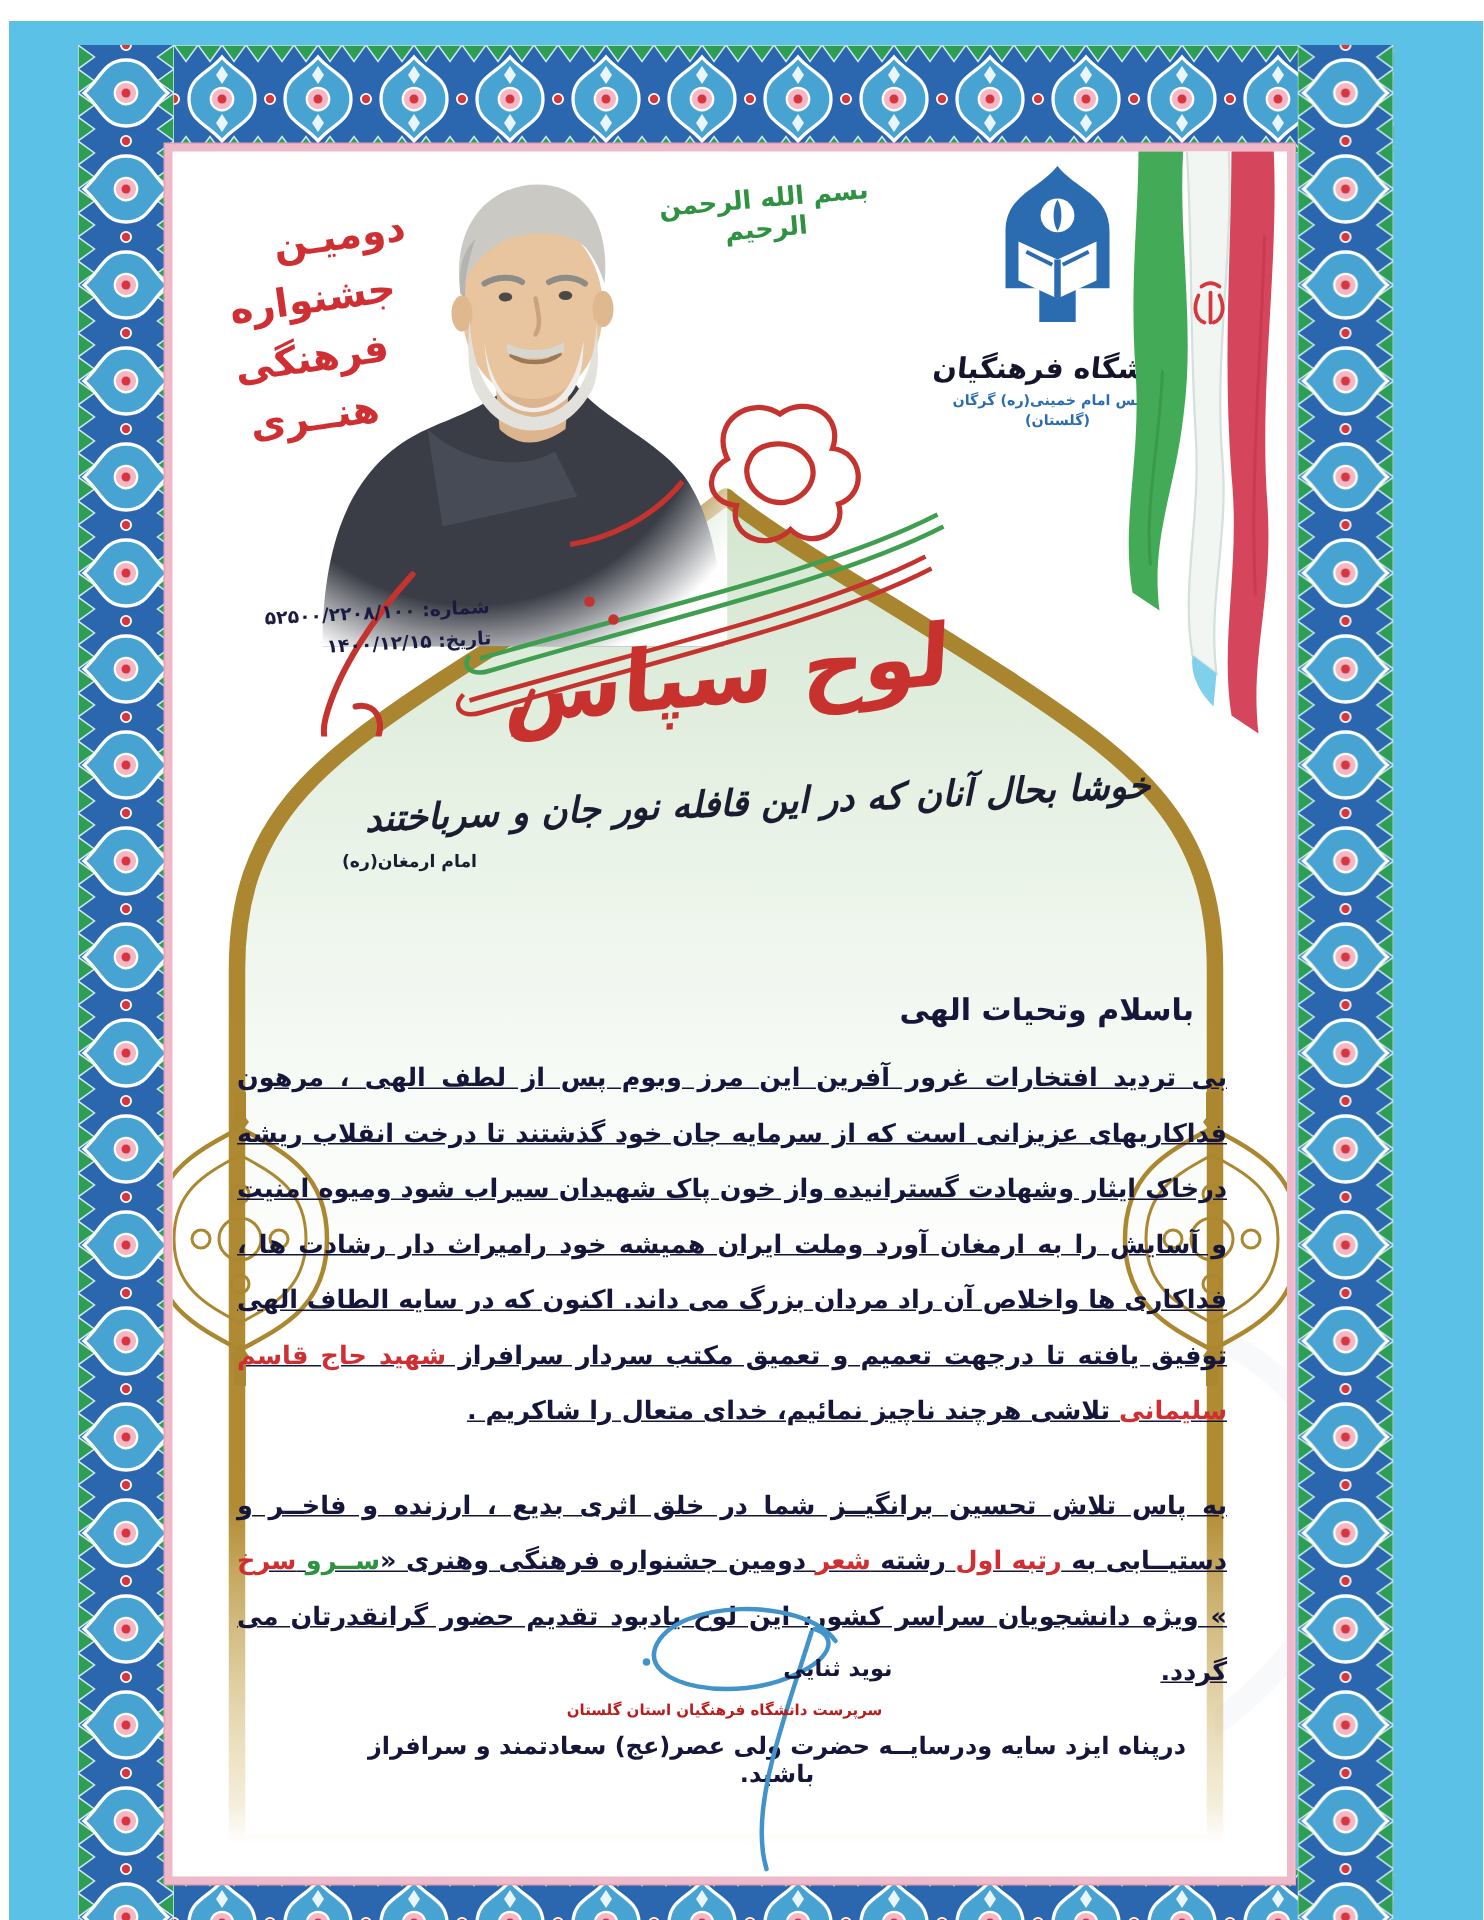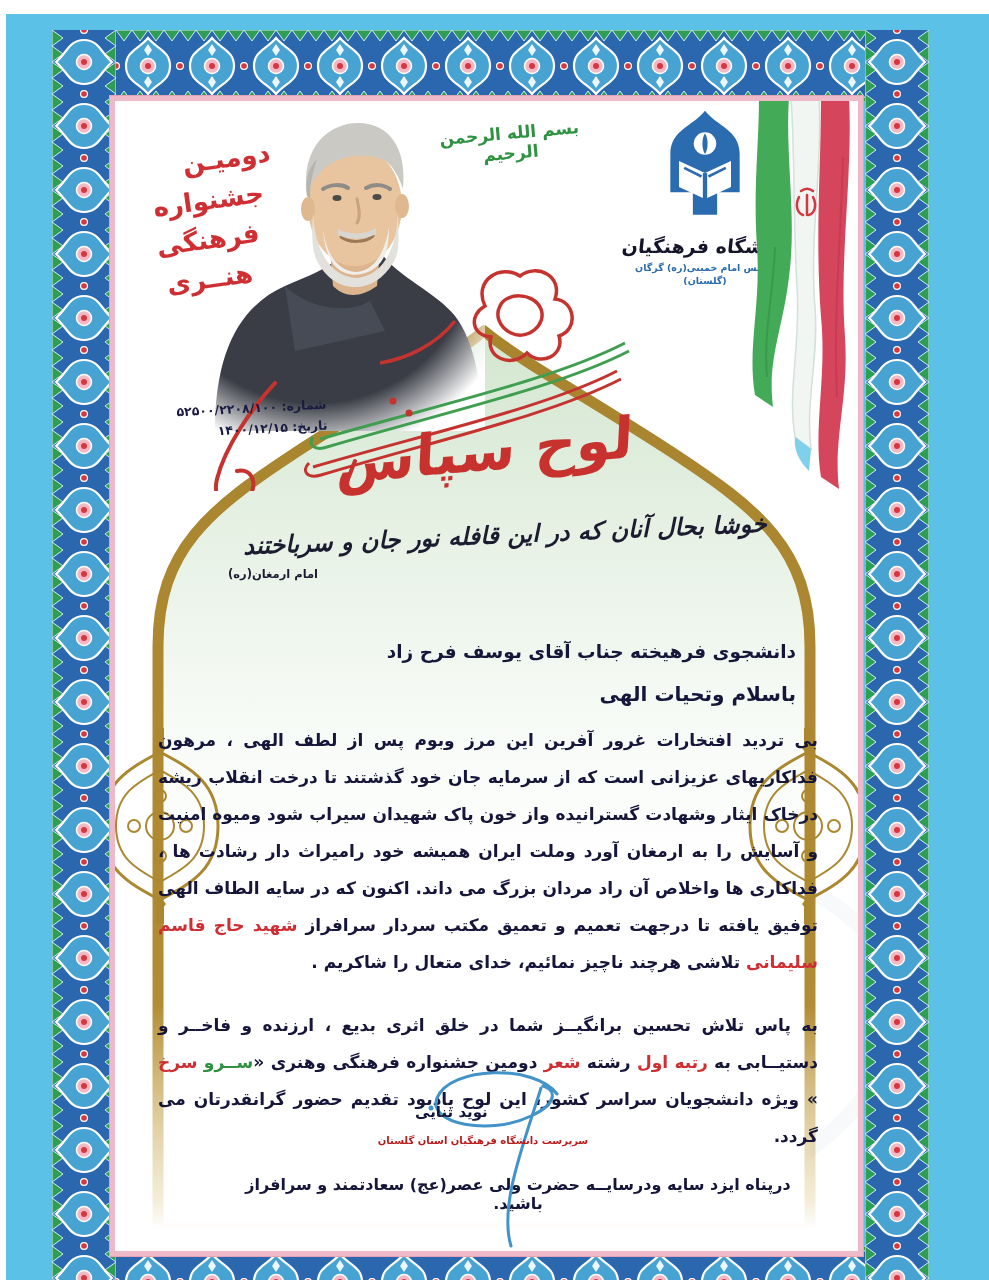--- a/index.html
+++ b/index.html
@@ -31,27 +31,27 @@
   .cert-title{left:170px;top:316px;width:400px;text-align:center;color:#c8322e;
     font-size:57px;font-weight:bold;transform:rotate(-5deg) skewX(-8deg);direction:rtl;}
   .quote{left:60px;top:420px;width:660px;text-align:center;color:#1c1c30;font-weight:bold;
     font-size:24px;transform:rotate(-2.5deg);font-style:italic;direction:rtl;}
   .quote-attrib{left:98px;top:466px;width:120px;text-align:center;color:#1c1c30;
     font-weight:bold;font-size:11.5px;direction:rtl;}
   
   .letter{left:43px;top:540px;width:660px;direction:rtl;color:#15163a;}
   .recipient{font-size:18.5px;font-weight:bold;text-align:right;padding-right:22px;}
   .salutation{font-size:20px;font-weight:bold;text-align:right;padding-right:22px;margin-top:20px;}
-  .para{font-size:17px;font-weight:bold;text-align:justify;line-height:37px;margin-top:16px;}
+  .para{font-size:17px;font-weight:bold;text-align:justify;line-height:37px;margin-top:16px;text-decoration:underline;}
   .para.p2{margin-top:26px;}
   .red{color:#cf2f33;}
   .green{color:#2f9142;}
   .closing{font-size:16px;font-weight:bold;text-align:right;padding-left:60px;margin-top:20px;text-align:center;}
   
-  .sig-name{left:300px;top:1002px;width:180px;text-align:left;font-size:15px;font-weight:bold;color:#15163a;}
+  .sig-name{left:300px;top:1002px;width:180px;text-align:right;font-size:15px;font-weight:bold;color:#15163a;}
   .sig-role{left:228px;top:1034px;width:280px;text-align:center;font-size:10px;font-weight:bold;color:#b91c1c;}
   .wm{position:absolute;border-radius:50%;border:16px solid rgba(188,196,204,0.10);}
 </style>
 </head>
 <body>
 
 <div class="stage">
 
   <div class="blue-frame"></div>
 
@@ -271,21 +271,20 @@
         <span class="val">۱۴۰۰/۱۲/۱۵</span>
       </div>
     </div>
 
     <div class="abs cert-title">لوح سپاس</div>
 
     <div class="abs quote">خوشا بحال آنان که در این قافله نور جان و سرباختند</div>
     <div class="abs quote-attrib">امام ارمغان(ره)</div>
 
     <div class="abs letter">
-      <div class="recipient">دانشجوی فرهیخته جناب آقای یوسف فرح زاد</div>
       <div class="salutation">باسلام وتحیات الهی</div>
       <p class="para p1"><span>بی تردید افتخارات غرور آفرین این مرز وبوم پس از لطف الهی ، مرهون فداکاریهای عزیزانی است که از سرمایه جان خود گذشتند تا درخت انقلاب ریشه درخاک ایثار وشهادت گسترانیده واز خون پاک شهیدان سیراب شود ومیوه امنیت و آسایش را به ارمغان آورد وملت ایران همیشه خود رامیراث دار رشادت ها ، فداکاری ها واخلاص آن راد مردان بزرگ می داند. اکنون که در سایه الطاف الهی توفیق یافته تا درجهت تعمیم و تعمیق مکتب سردار سرافراز </span><span class="red">شهید حاج قاسم سلیمانی</span><span> تلاشی هرچند ناچیز نمائیم، خدای متعال را شاکریم .</span></p>
       <p class="para p2"><span>به پاس تلاش تحسین برانگیــز شما در خلق اثری بدیع ، ارزنده و فاخــر و دستیــابی به </span><span class="red">رتبه اول</span><span> رشته </span><span class="red">شعر</span><span> دومین جشنواره فرهنگی وهنری «</span><span class="green">ســرو</span><span> </span><span class="red">سرخ</span><span> » ویژه دانشجویان سراسر کشور، این لوح یادبود تقدیم حضور گرانقدرتان می گردد.</span></p>
       <div class="closing">درپناه ایزد سایه ودرسایــه حضرت ولی عصر(عج) سعادتمند و سرافراز باشید.</div>
     </div>
 
     <svg class="abs" style="left:280px;top:955px;" width="220" height="195" xmlns="http://www.w3.org/2000/svg">
       <g fill="none" stroke="#4293c9" stroke-width="3" stroke-linecap="round">
         <path d="M162,38 C140,8 55,10 42,42 C32,68 95,80 136,60 C162,48 162,34 148,30"></path>
         <path d="M146,32 C128,90 104,150 116,190"></path>

